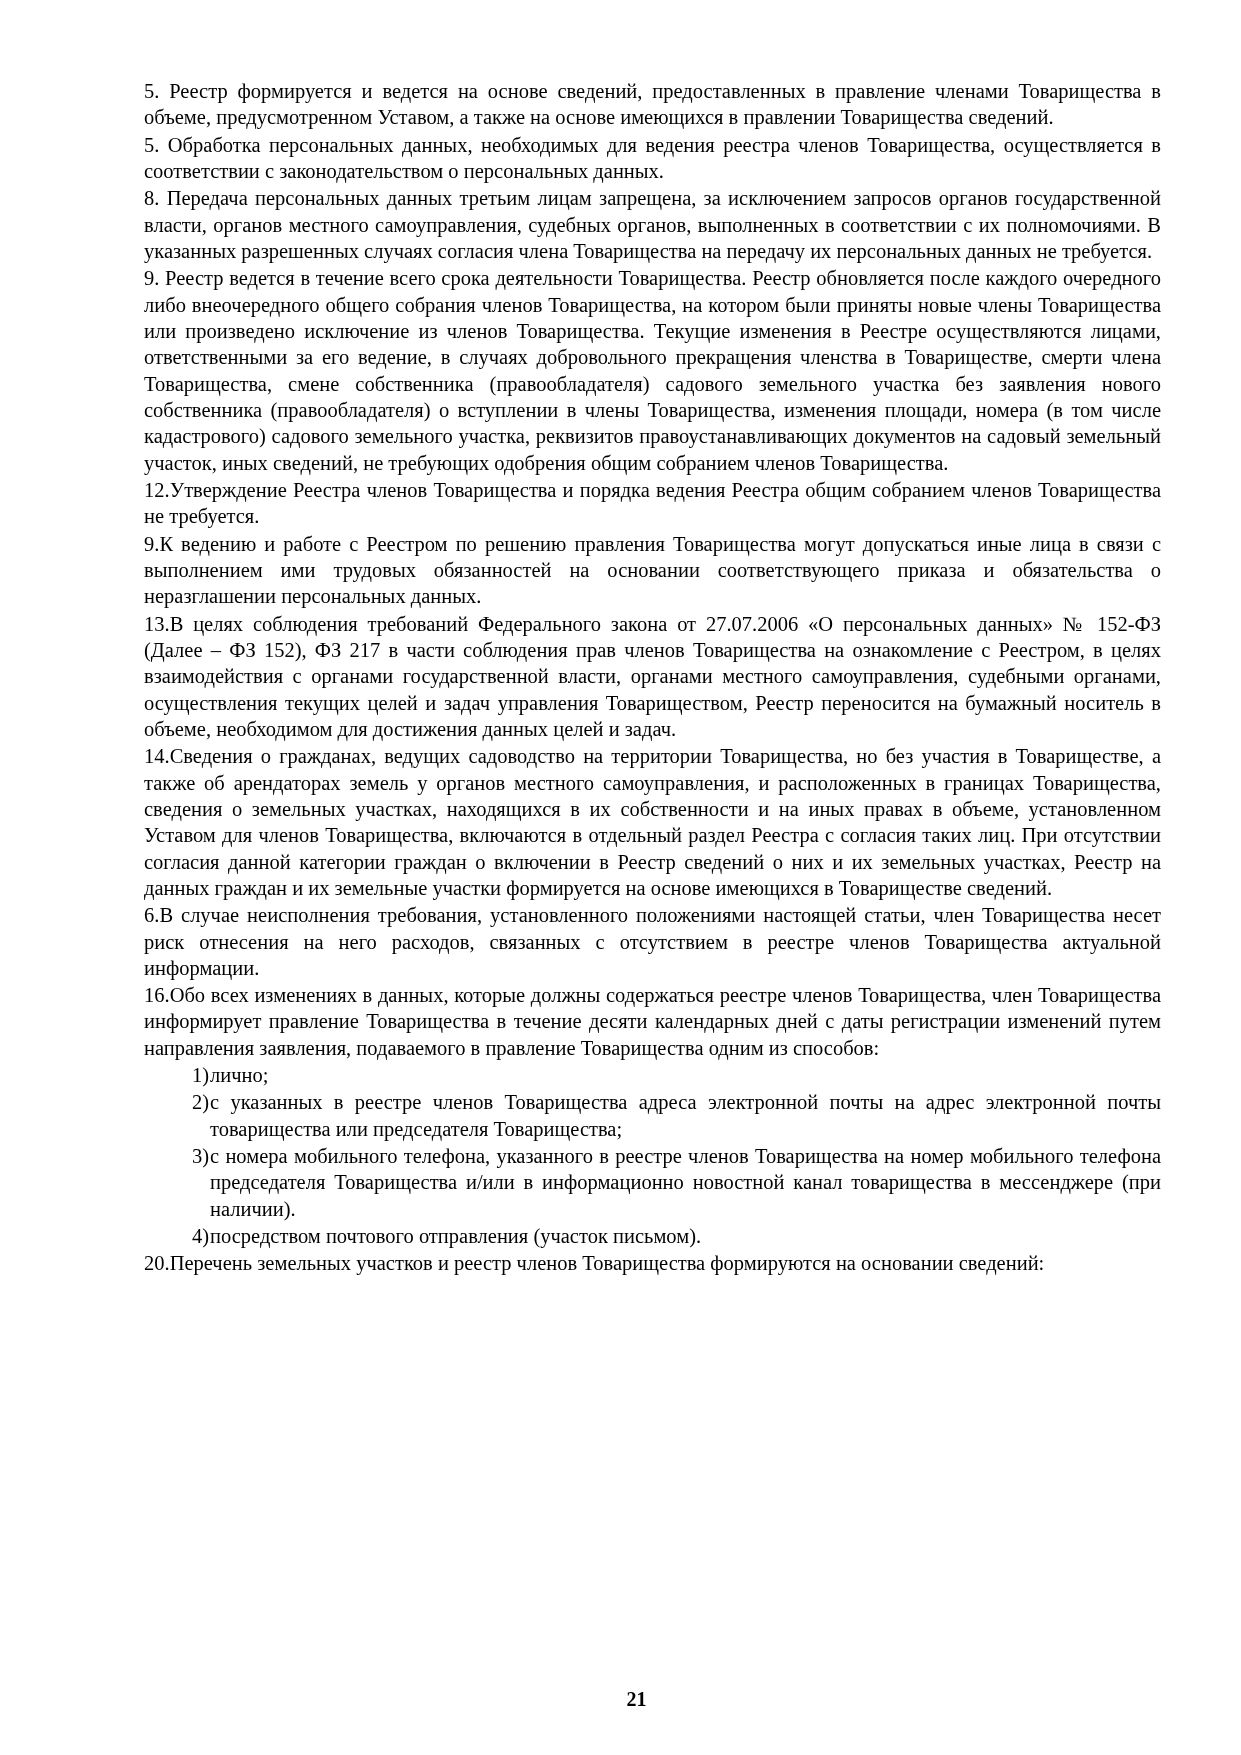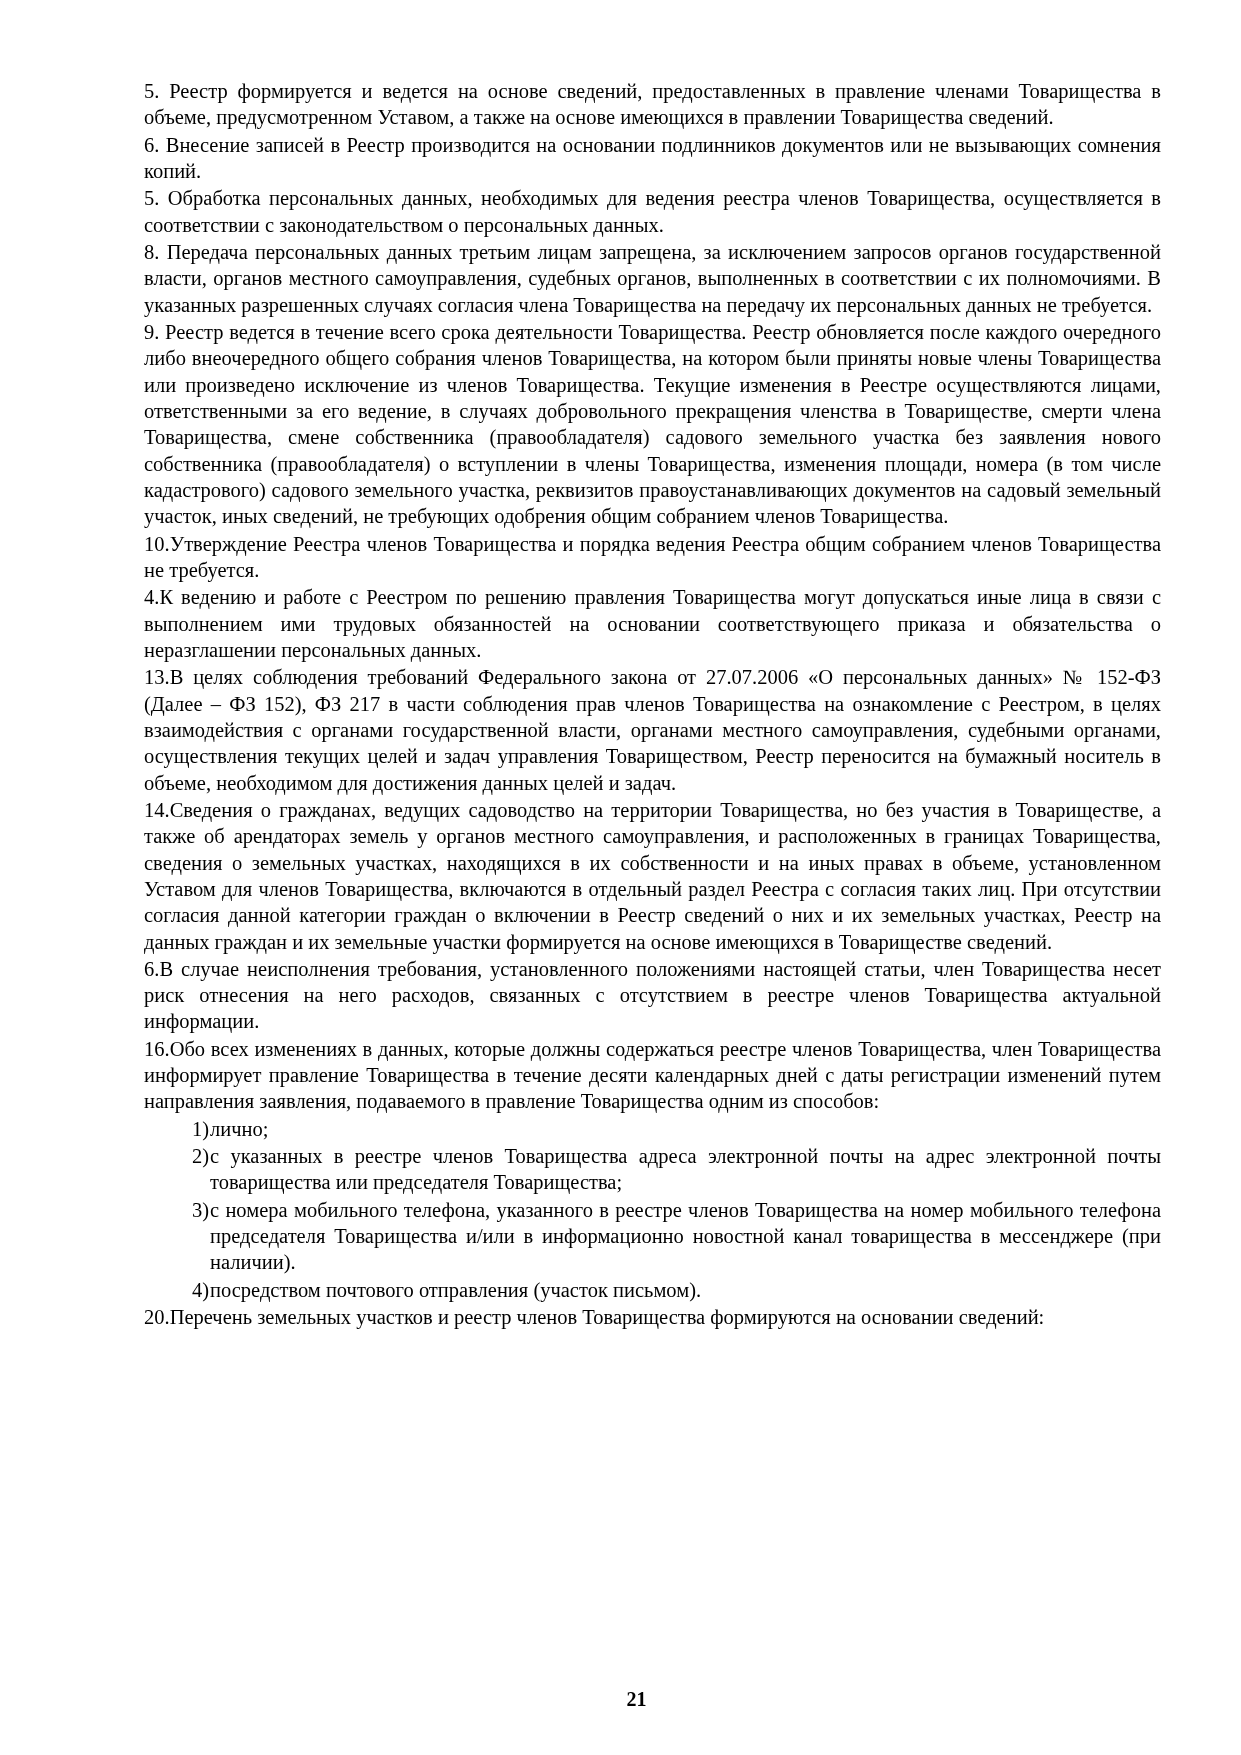--- a/index.html
+++ b/index.html
@@ -67,26 +67,25 @@
   }
   .spacer-tall { height: 168px; }
 </style>
 </head>
 <body>
 
 <div class="page">
   <div class="doc-body">
 
     <p class="para num">5. Реестр формируется и ведется на основе сведений, предоставленных в правление членами Товарищества в объеме, предусмотренном Уставом, а также на основе имеющихся в правлении Товарищества сведений.</p>
-    <p class="para num">6. Внесение записей в Реестр производится на основании подлинников документов или не вызывающих сомнения копий.</p>
     <p class="para num">5. Обработка персональных данных, необходимых для ведения реестра членов Товарищества, осуществляется в соответствии с законодательством о персональных данных.</p>
     <p class="para num">8. Передача персональных данных третьим лицам запрещена, за исключением запросов органов государственной власти, органов местного самоуправления, судебных органов, выполненных в соответствии с их полномочиями. В указанных разрешенных случаях согласия члена Товарищества на передачу их персональных данных не требуется.</p>
     <p class="para num">9. Реестр ведется в течение всего срока деятельности Товарищества. Реестр обновляется после каждого очередного либо внеочередного общего собрания членов Товарищества, на котором были приняты новые члены Товарищества или произведено исключение из членов Товарищества. Текущие изменения в Реестре осуществляются лицами, ответственными за его ведение, в случаях добровольного прекращения членства в Товариществе, смерти члена Товарищества, смене собственника (правообладателя) садового земельного участка без заявления нового собственника (правообладателя) о вступлении в члены Товарищества, изменения площади, номера (в том числе кадастрового) садового земельного участка, реквизитов правоустанавливающих документов на садовый земельный участок, иных сведений, не требующих одобрения общим собранием членов Товарищества.</p>
-    <p class="para num">10.Утверждение Реестра членов Товарищества и порядка ведения Реестра общим собранием членов Товарищества не требуется.</p>
-    <p class="para num">4.К ведению и работе с Реестром по решению правления Товарищества могут допускаться иные лица в связи с выполнением ими трудовых обязанностей на основании соответствующего приказа и обязательства о неразглашении персональных данных.</p>
+    <p class="para num">12.Утверждение Реестра членов Товарищества и порядка ведения Реестра общим собранием членов Товарищества не требуется.</p>
+    <p class="para num">9.К ведению и работе с Реестром по решению правления Товарищества могут допускаться иные лица в связи с выполнением ими трудовых обязанностей на основании соответствующего приказа и обязательства о неразглашении персональных данных.</p>
     <p class="para num">13.В целях соблюдения требований Федерального закона от 27.07.2006 «О персональных данных» № 152-ФЗ (Далее – ФЗ 152), ФЗ 217 в части соблюдения прав членов Товарищества на ознакомление с Реестром, в целях взаимодействия с органами государственной власти, органами местного самоуправления, судебными органами, осуществления текущих целей и задач управления Товариществом, Реестр переносится на бумажный носитель в объеме, необходимом для достижения данных целей и задач.</p>
     <p class="para num">14.Сведения о гражданах, ведущих садоводство на территории Товарищества, но без участия в Товариществе, а также об арендаторах земель у органов местного самоуправления, и расположенных в границах Товарищества, сведения о земельных участках, находящихся в их собственности и на иных правах в объеме, установленном Уставом для членов Товарищества, включаются в отдельный раздел Реестра с согласия таких лиц. При отсутствии согласия данной категории граждан о включении в Реестр сведений о них и их земельных участках, Реестр на данных граждан и их земельные участки формируется на основе имеющихся в Товариществе сведений.</p>
     <p class="para num">6.В случае неисполнения требования, установленного положениями настоящей статьи, член Товарищества несет риск отнесения на него расходов, связанных с отсутствием в реестре членов Товарищества актуальной информации.</p>
     <p class="para num">16.Обо всех изменениях в данных, которые должны содержаться реестре членов Товарищества, член Товарищества информирует правление Товарищества в течение десяти календарных дней с даты регистрации изменений путем направления заявления, подаваемого в правление Товарищества одним из способов:</p>
 
     <ol class="sub">
       <li>
         <span class="marker">1)</span>
         <span>лично;</span>
       </li>

